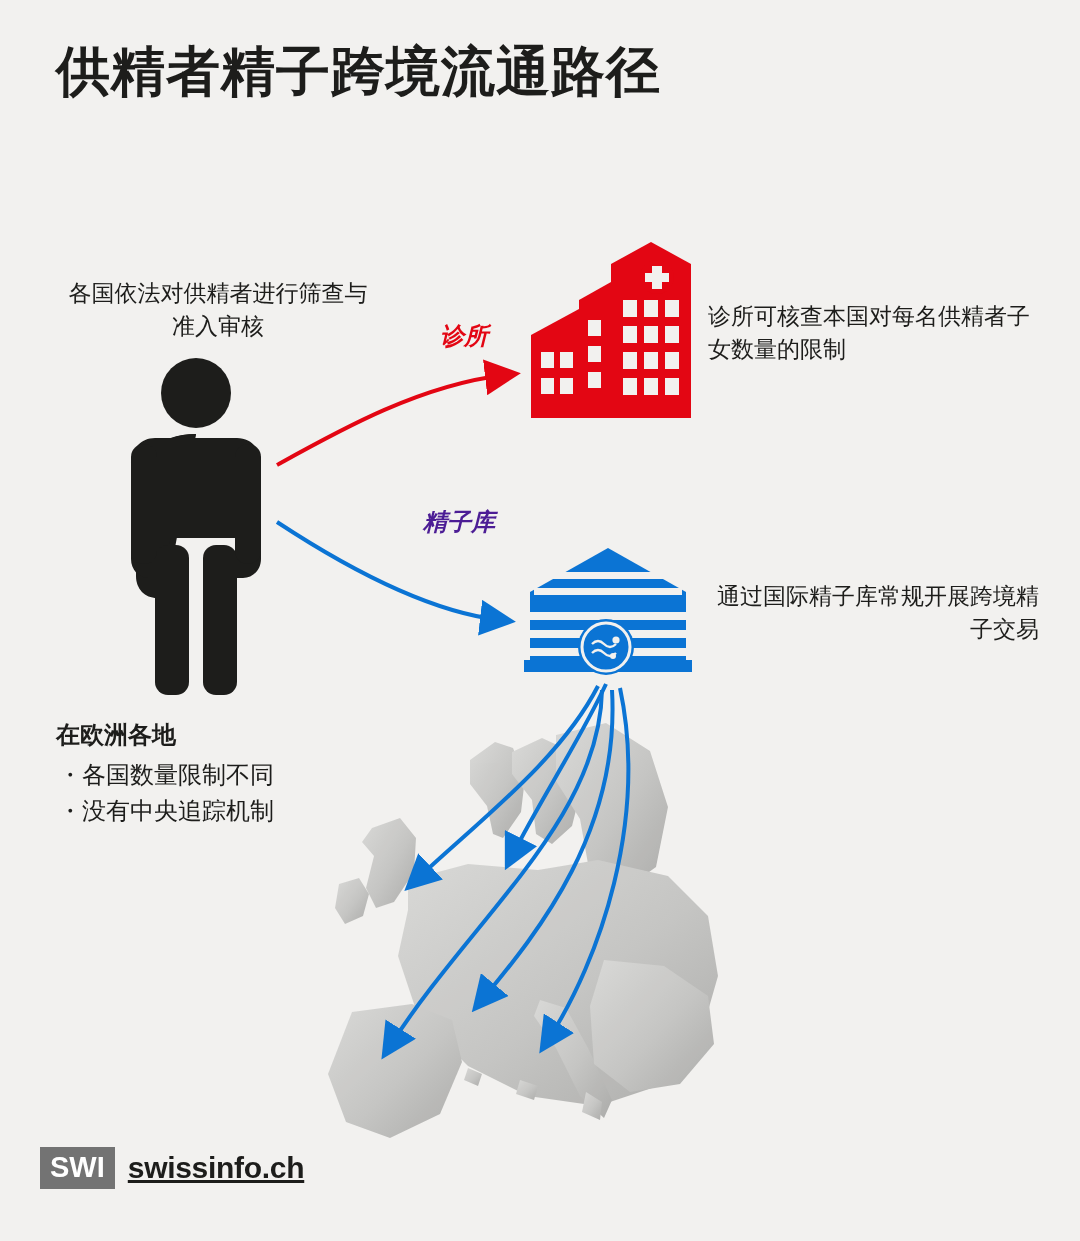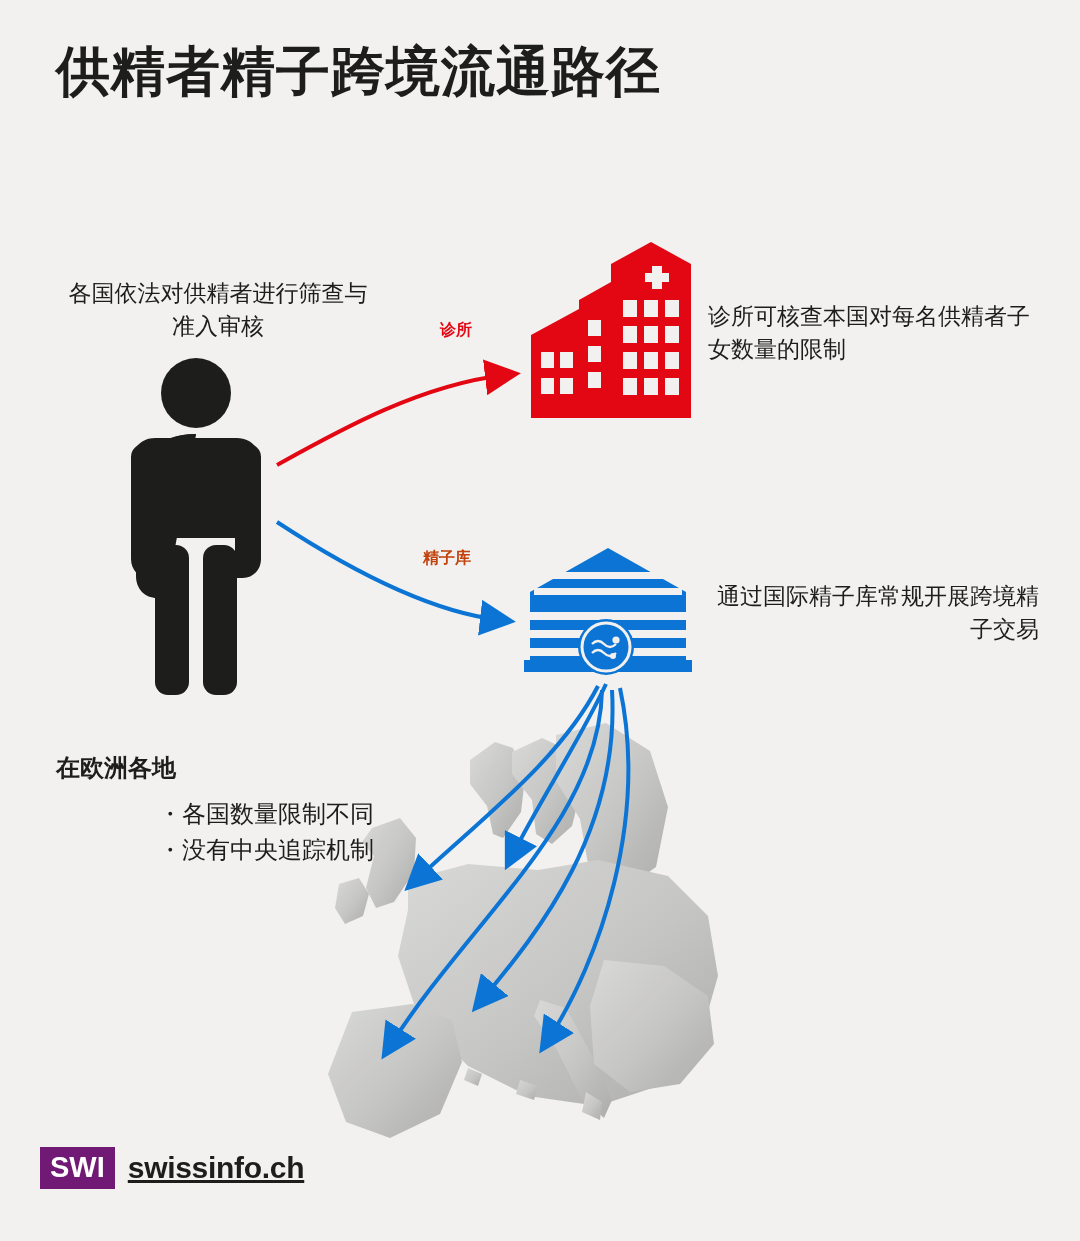--- a/index.html
+++ b/index.html
@@ -61,80 +61,80 @@
     left: 700px;
     top: 965px;
     width: 340px;
     text-align: left;
   }
 
   
   .europe-block {
     position: absolute;
     left: 56px;
-    top: 752px;
+    top: 719px;
     width: 330px;
   }
   .europe-head {
     font-size: 24px;
     font-weight: bold;
     color: #1d1d1b;
     margin-bottom: 6px;
   }
   .europe-list {
     list-style: none;
-    margin: 12px;
+    margin: 0;
     padding: 0;
-    text-align: right;
   }
   .europe-list li {
     font-size: 24px;
     line-height: 1.5;
     color: #1d1d1b;
     padding-left: 2px;
   }
   .europe-list li::before {
     content: "・";
     margin-right: 0px;
   }
 
   
   .arrow-label {
     position: absolute;
-    font-size: 16px;
+    font-size: 24px;
     font-weight: bold;
     white-space: nowrap;
+    font-style: italic;
   }
   .label-clinic {
     left: 440px;
     top: 320px;
     color: #e30613;
   }
   .label-bank {
     left: 423px;
-    top: 548px;
-    color: #c2410c;
+    top: 506px;
+    color: #4c1d95;
   }
 
   
   .layer {
     position: absolute;
     inset: 0;
   }
 
   
   .logo {
     position: absolute;
     left: 40px;
     bottom: 52px;
     display: flex;
     align-items: center;
   }
   .logo-mark {
-    background: #701a75;
+    background: #737373;
     color: #ffffff;
     font-size: 29px;
     font-weight: bold;
     letter-spacing: 0px;
     padding: 6px 10px 7px 10px;
     line-height: 1;
   }
   .logo-text {
     margin-left: 13px;
     font-size: 30px;

